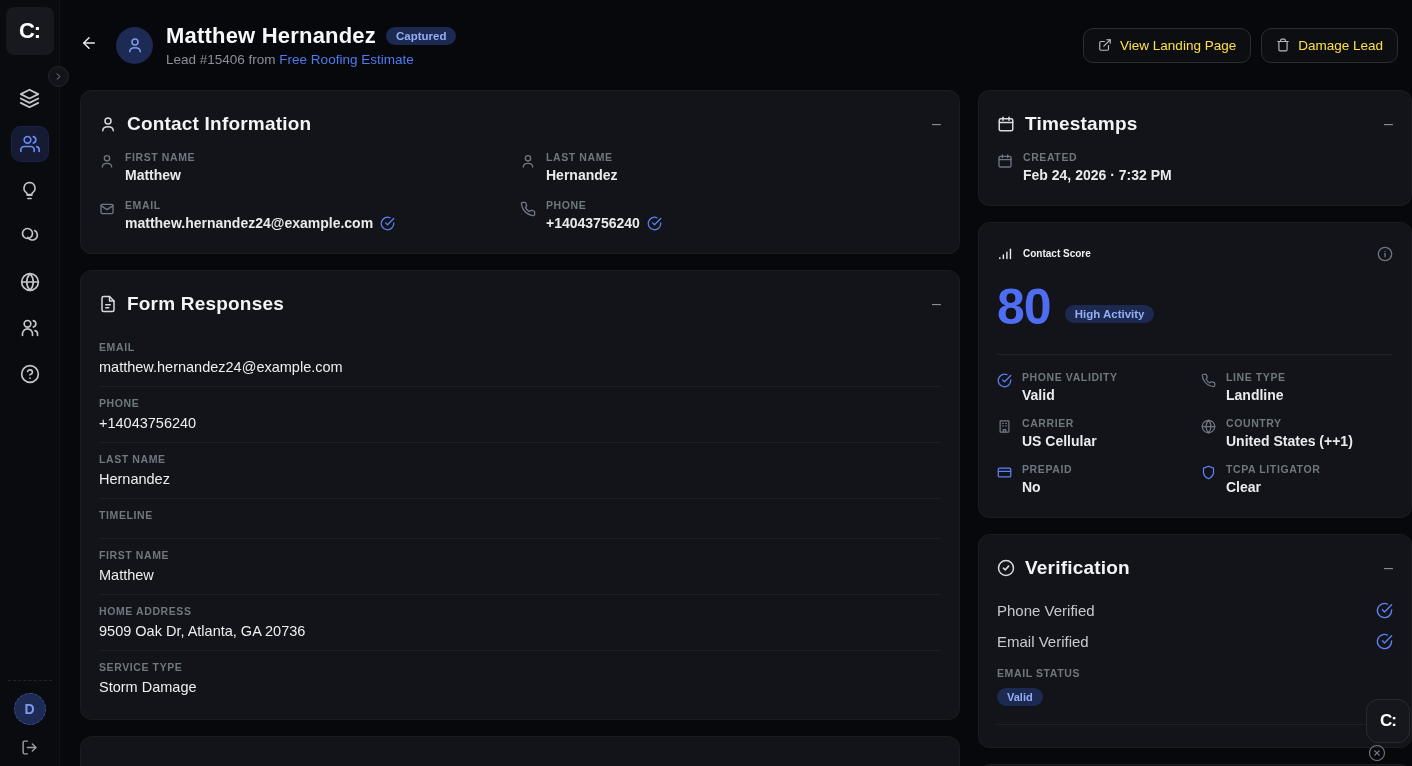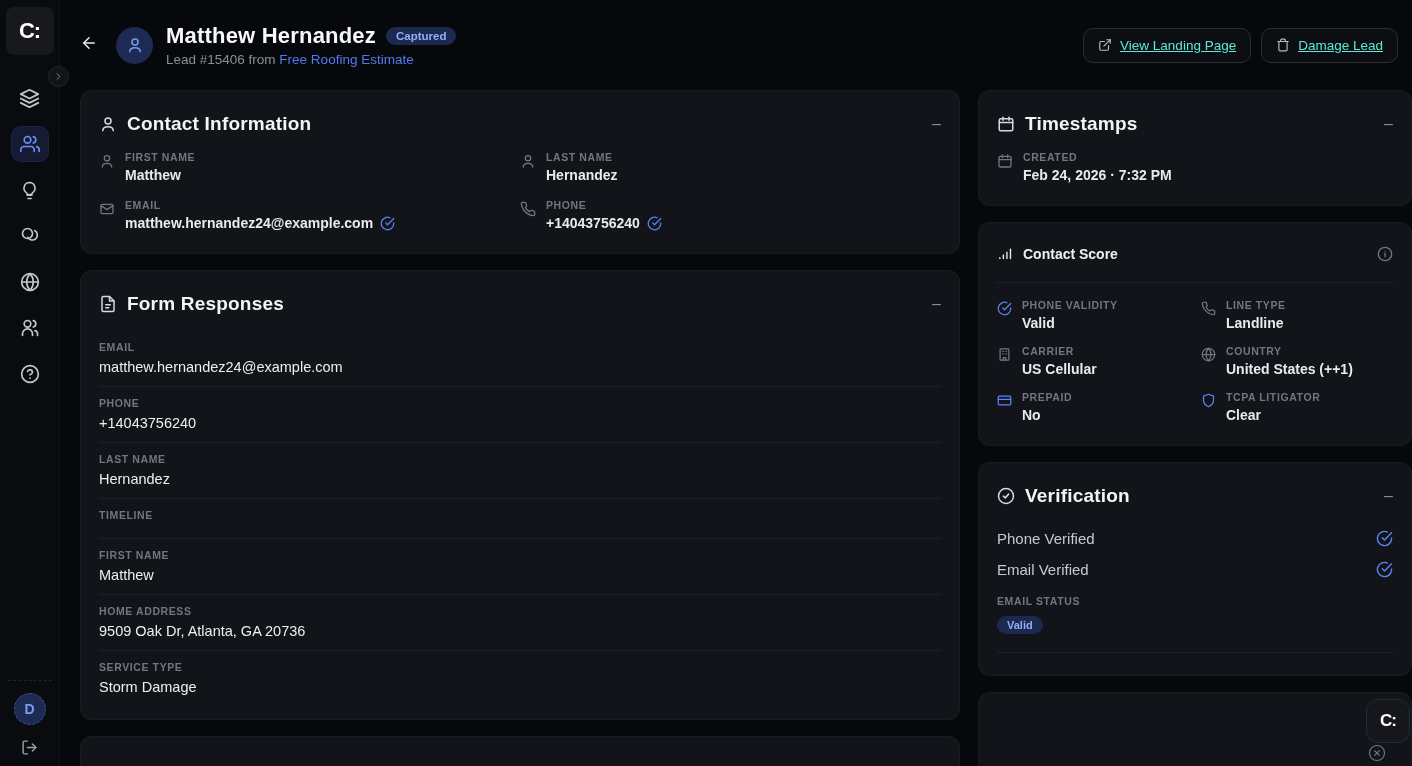--- a/index.html
+++ b/index.html
@@ -38,23 +38,23 @@
   .lead-avatar { width:37px; height:37px; border-radius:50%; background:#1c2a54; color:#7d9bf2;
     display:flex; align-items:center; justify-content:center; margin-right:13px; flex-shrink:0; }
   .title-block { display:flex; flex-direction:column; gap:3px; }
   .title-row { display:flex; align-items:center; gap:10px; }
   .lead-name { font-size:22px; font-weight:800; color:#f7f8fa; letter-spacing:0.2px; }
   .pill { display:inline-block; padding:3px 10px; border-radius:999px; font-size:11.5px;
     font-weight:600; background:#1c2950; color:#93aef7; }
   .subtitle { font-size:13.5px; color:#8a8f98; }
   .subtitle a { color:#4f7bf0; text-decoration:none; }
   .header-actions { margin-left:auto; display:flex; gap:10px; }
-  .h-btn { display:flex; align-items:center; gap:8px; background:#0c0e12; color:#5eead4;
+  .h-btn { display:flex; align-items:center; gap:8px; background:#0c0e12; color:#fde047;
     border:1px solid #2a2d34; border-radius:10px; padding:9px 14px; font-size:13.5px;
-    font-family:inherit; cursor:pointer; white-space:nowrap;text-decoration:underline; }
+    font-family:inherit; cursor:pointer; white-space:nowrap; }
   .h-btn .ic { color:#b6bac1; }
 
   
   .content { display:flex; gap:18px; padding:0 0 0 20px; align-items:flex-start; }
   .col-left { width:880px; flex-shrink:0; display:flex; flex-direction:column; gap:16px; }
   .col-right { flex:1; display:flex; flex-direction:column; gap:16px; min-width:0; }
   .card { background:#121419; border:1px solid rgba(255,255,255,0.035); border-radius:12px;
     padding:22px 18px; position:relative; }
   .card-head { display:flex; align-items:center; gap:10px; margin-bottom:16px; }
   .card-title { font-size:19px; font-weight:800; color:#f2f4f6; letter-spacing:0.2px; }
@@ -72,21 +72,21 @@
 
   .fr-field { padding:10px 0 11px 0; border-bottom:1px solid rgba(255,255,255,0.055); }
   .fr-field:last-child { border-bottom:none; padding-bottom:2px; }
   .fr-label { font-size:10.5px; letter-spacing:0.6px; color:#70777f; font-weight:600; margin-bottom:6px; }
   .fr-value { font-size:14.5px; font-weight:500; color:#eceef1; }
 
   .prop-card { height:120px; overflow:hidden; }
 
   
   .score-head { display:flex; align-items:center; gap:9px; margin-bottom:20px; }
-  .score-title { font-size:14px; font-weight:700; color:#eef0f3; }
+  .score-title { font-size:10px; font-weight:700; color:#eef0f3; }
   .info-btn { margin-left:auto; background:none; border:none; color:#6f7682; cursor:pointer; display:flex; }
   .score-row { display:flex; align-items:center; gap:14px; margin-bottom:22px; }
   .score-value { font-size:50px; font-weight:800; color:#4e6df2; line-height:1; letter-spacing:-1px; }
   .score-badge { margin-top:14px; }
   .score-divider { border-top:1px solid rgba(255,255,255,0.06); margin-bottom:16px; }
   .score-grid { display:grid; grid-template-columns:1fr 1fr; row-gap:14px; column-gap:12px; }
   .sg-icon-accent { color:#5b82f2 !important; }
 
   
   .v-row { display:flex; align-items:center; justify-content:space-between; padding:7px 0; }
@@ -381,20 +381,24 @@
               </svg>
             <span class="score-title">Contact Score</span>
             <button class="info-btn">
               <svg class="ic" width="16" height="16" viewBox="0 0 24 24">
                   <circle cx="12" cy="12" r="10"></circle>
                   <line x1="12" y1="11" x2="12" y2="16"></line>
                   <line x1="12" y1="8" x2="12" y2="8.01"></line>
                 </svg>
             </button>
           </div>
+          <div class="score-row">
+            <span class="score-value">80</span>
+            <span class="pill score-badge">High Activity</span>
+          </div>
           <div class="score-divider"></div>
           <div class="score-grid">
             <div class="field">
               <span class="f-icon sg-icon-accent"><svg class="ic" width="15" height="15" viewBox="0 0 24 24">
                     <path d="M22 11.08V12a10 10 0 1 1-5.93-9.14"></path>
                     <polyline points="22 4 12 14.01 9 11.01"></polyline>
                   </svg></span>
               <div>
                 <div class="f-label">PHONE VALIDITY</div>
                 <div class="f-value">Valid</div>

